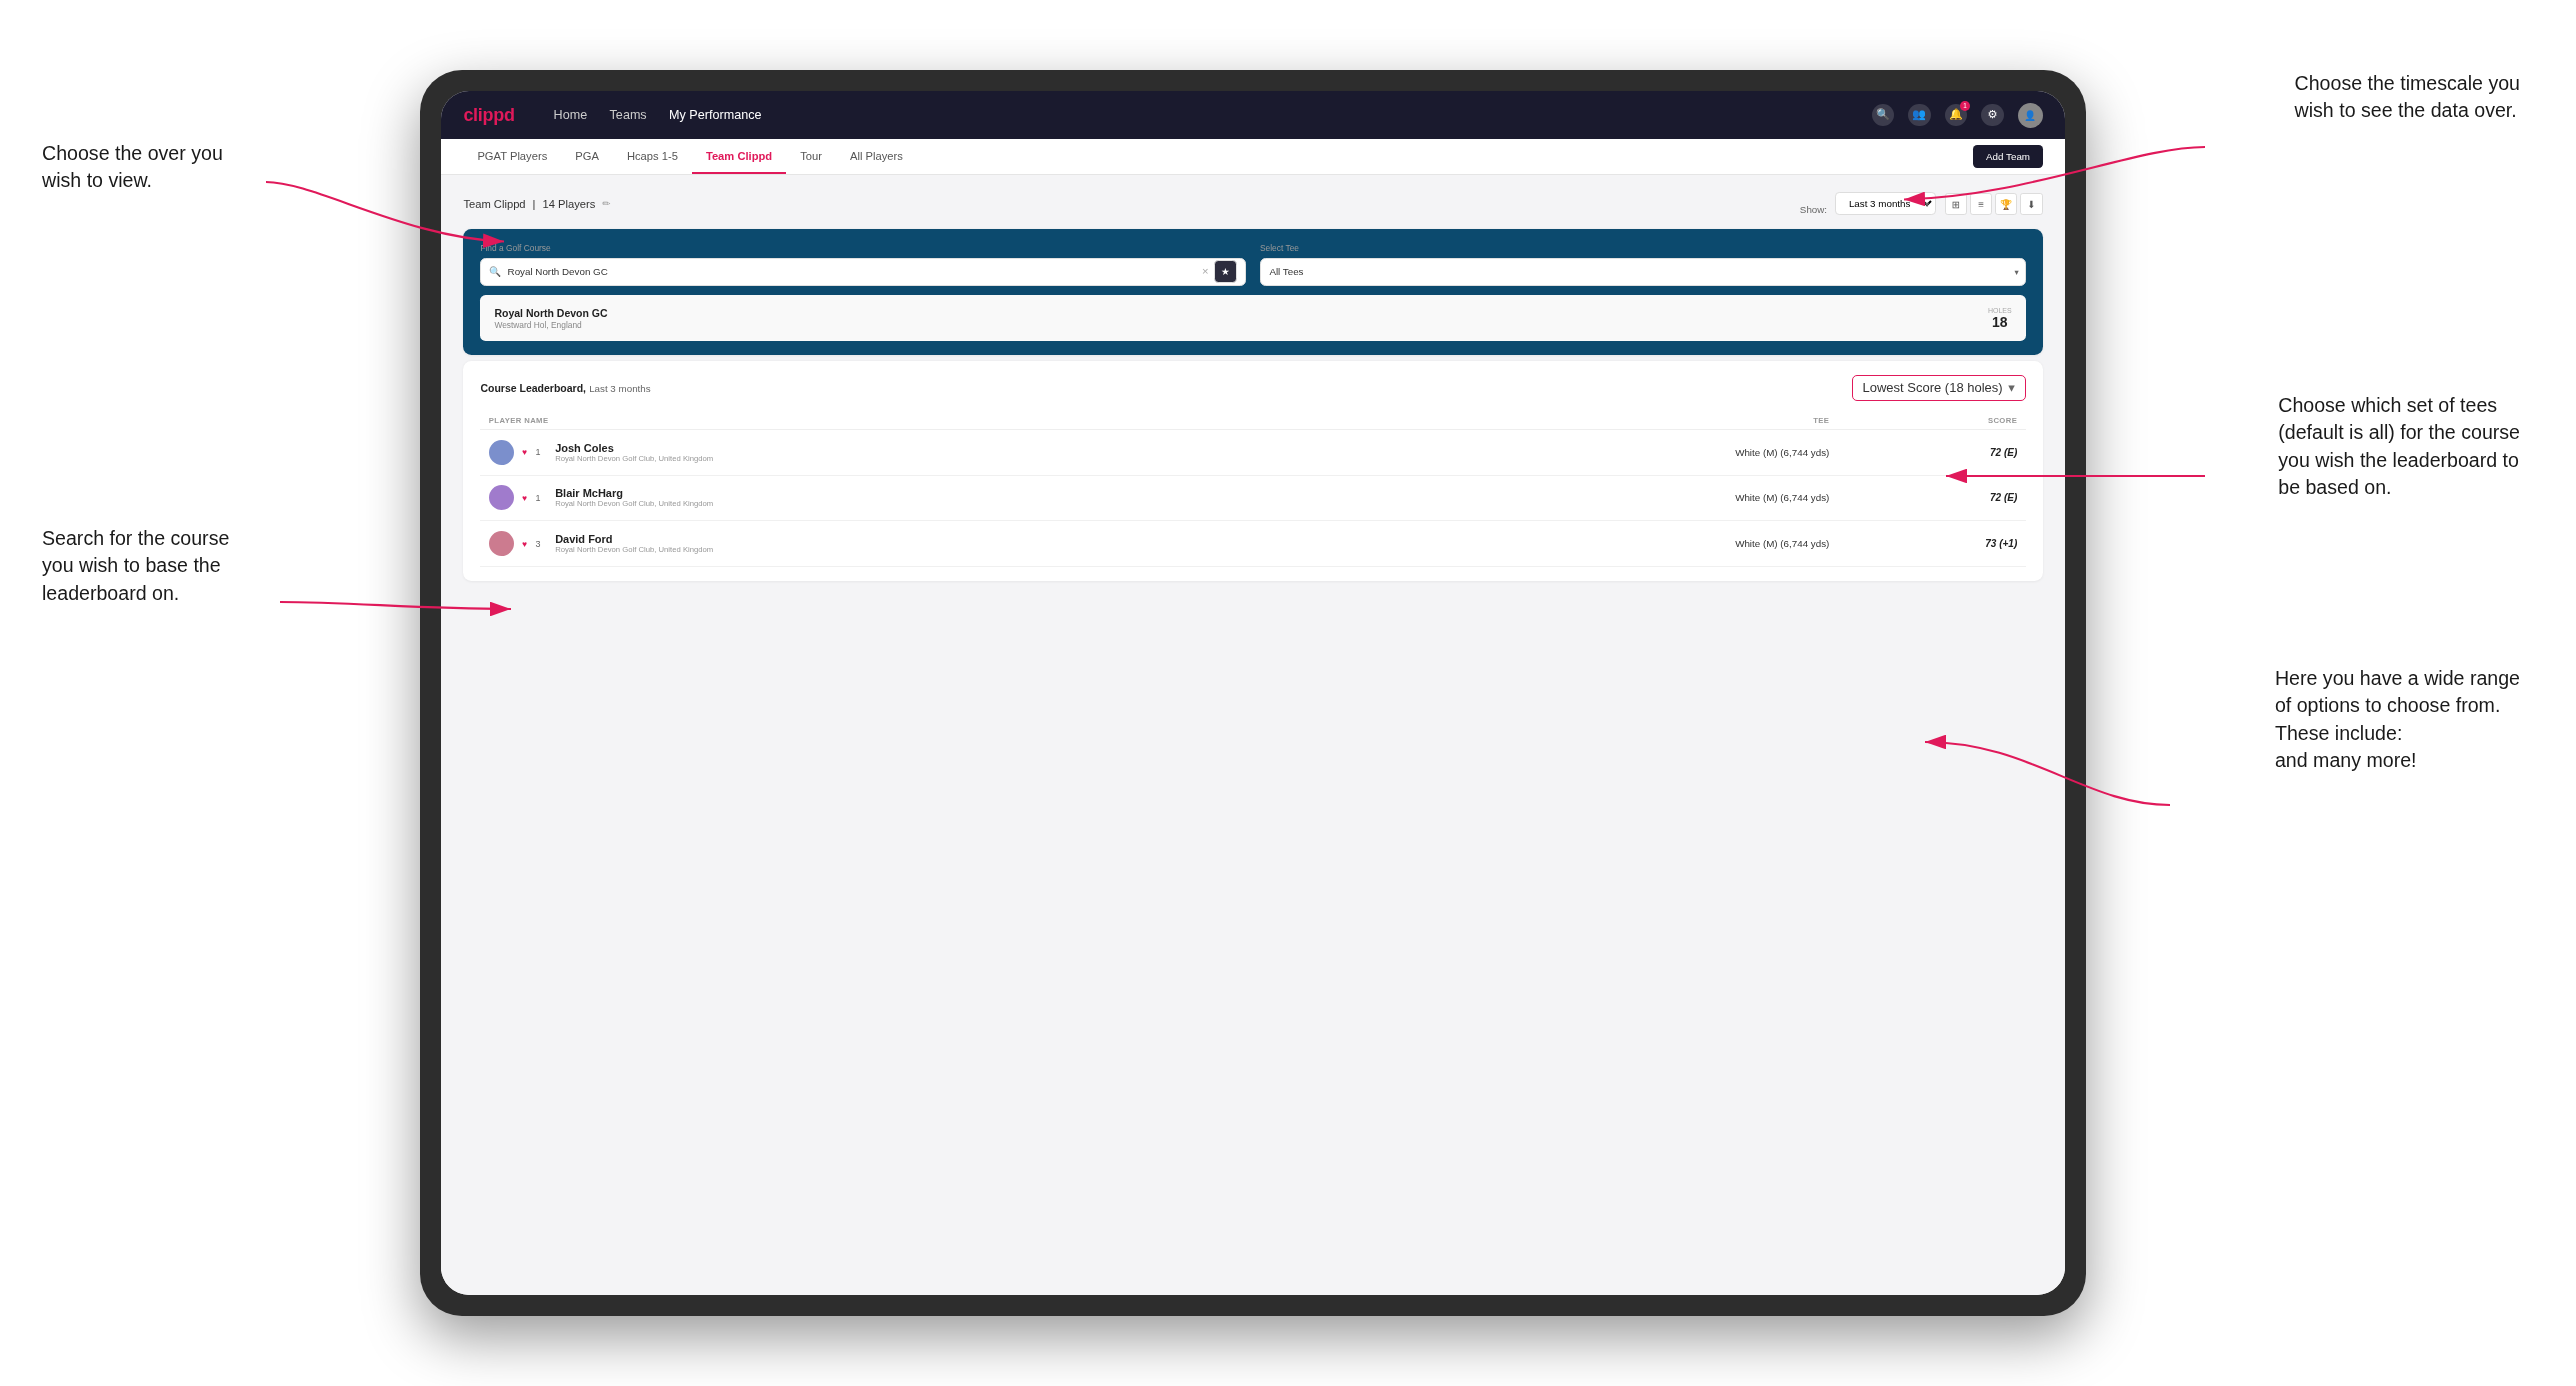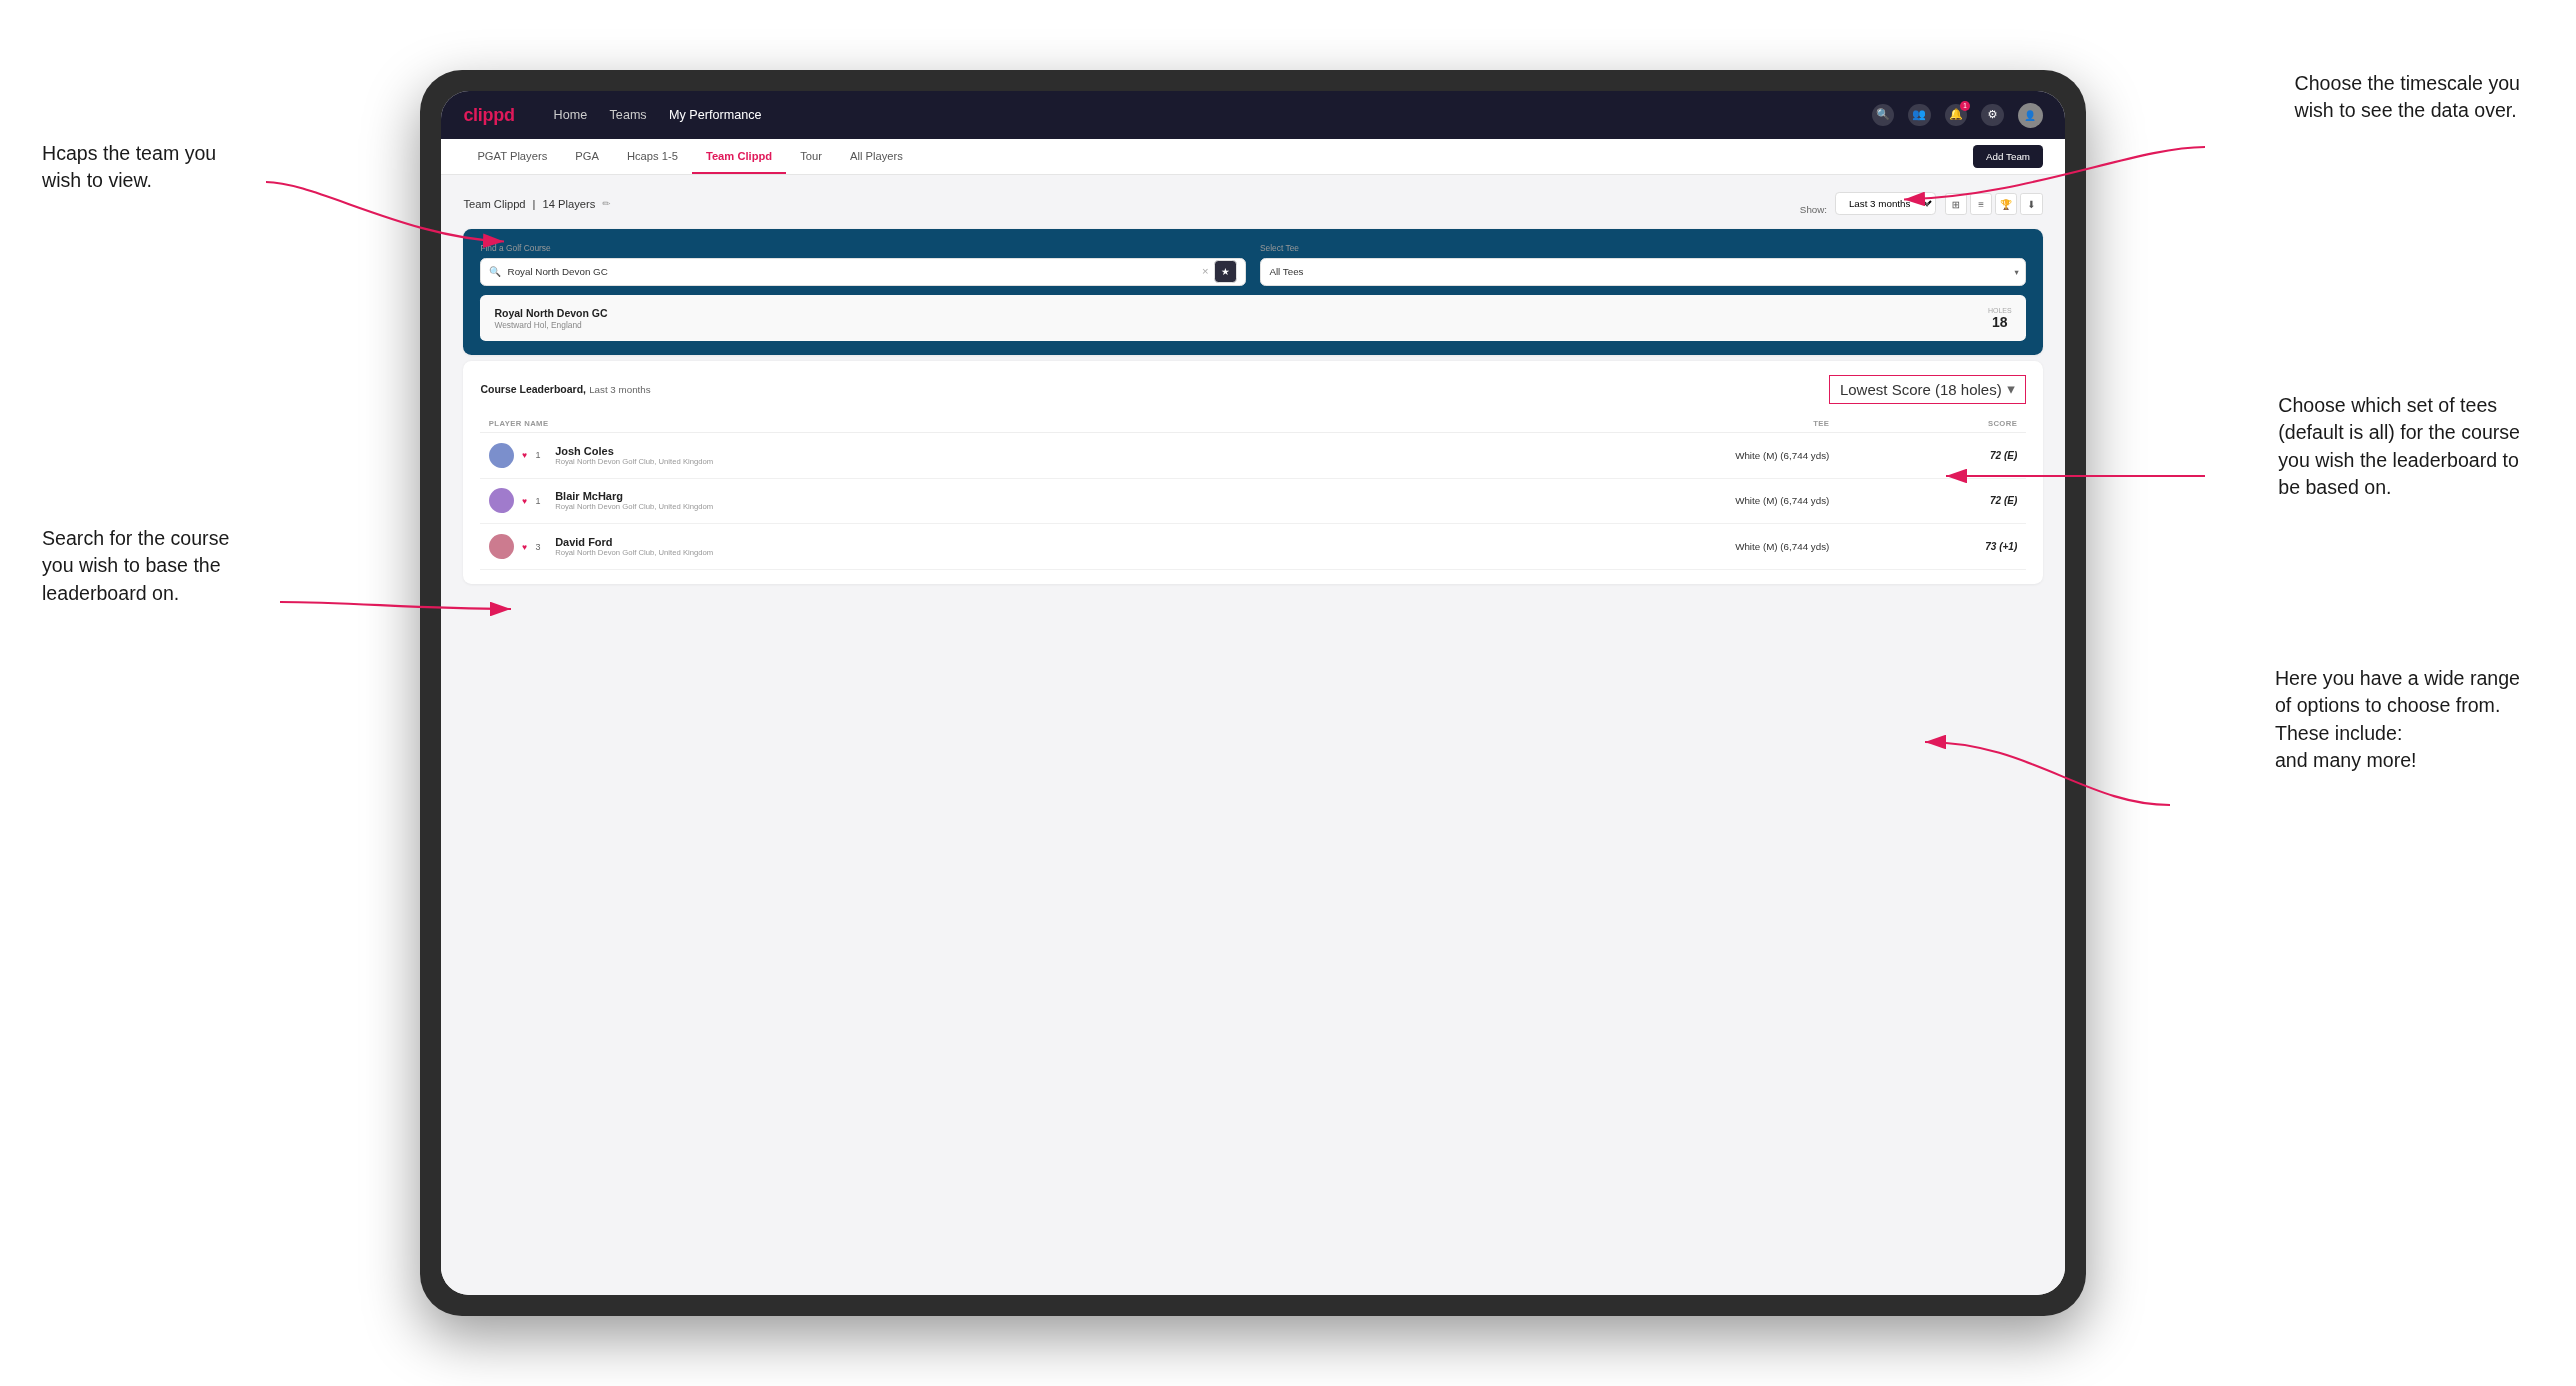--- a/index.html
+++ b/index.html
@@ -384,23 +384,23 @@
     }
 
     .leaderboard-title {
       font-size: 10.5px;
       font-weight: 600;
       color: #222;
     }
 
     .score-select-wrap {
       border: 1.4px solid #e0195a;
-      border-radius: 0;
+      border-radius: 5px;
       padding: 4.2px 9.8px;
-      font-size: 15px;
+      font-size: 13px;
       color: #333;
       background: white;
       cursor: pointer;
       display: flex;
       align-items: center;
       gap: 5.6px;
       min-width: 140px;
       justify-content: center;
     }
 
@@ -696,21 +696,21 @@
               </td>
             </tr>
           </tbody>
         </table>
       </div>
     </div>
   </div>
 </div>
 
 <div class="annotation" style="left:42px;top:140px;">
-  <span>Hcaps the team you</span><br>
+  <span>Choose the over you</span><br>
   <span>wish to view.</span>
 </div>
 
 <div class="annotation" style="left:42px;top:525px;">
   <span>Search for the course</span><br>
   <span>you wish to base the</span><br>
   <span>leaderboard on.</span>
 </div>
 
 <div class="annotation" style="right:56px;top:70px;max-width:266px;text-align:left;">

